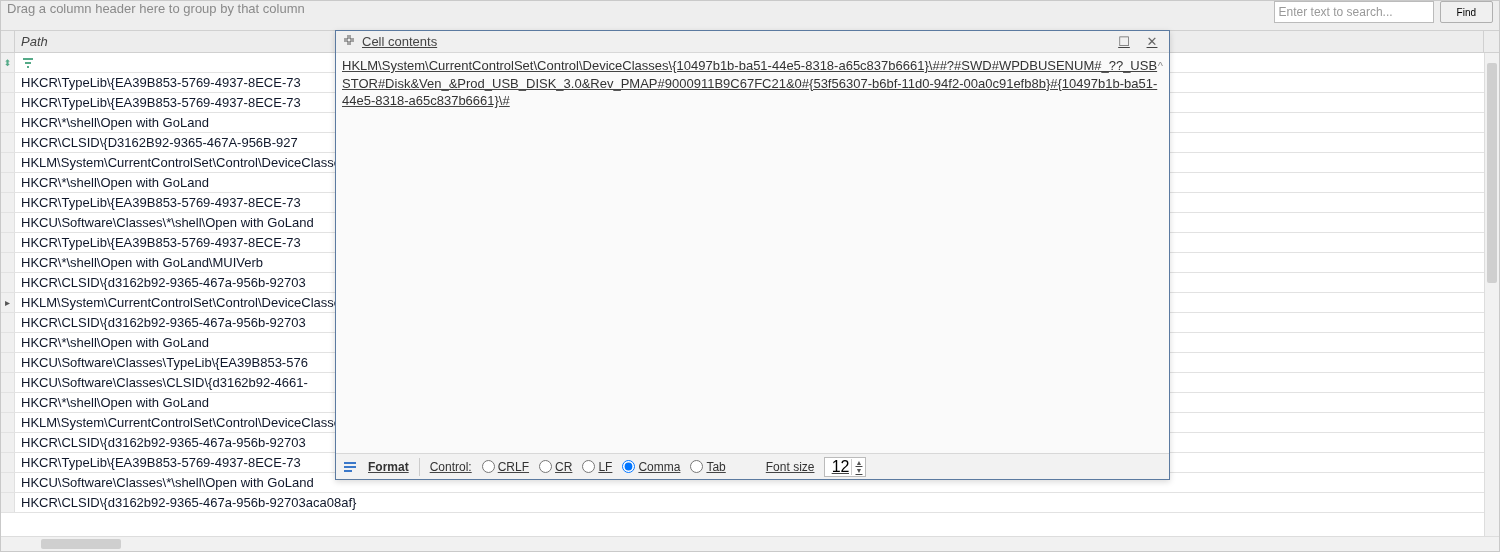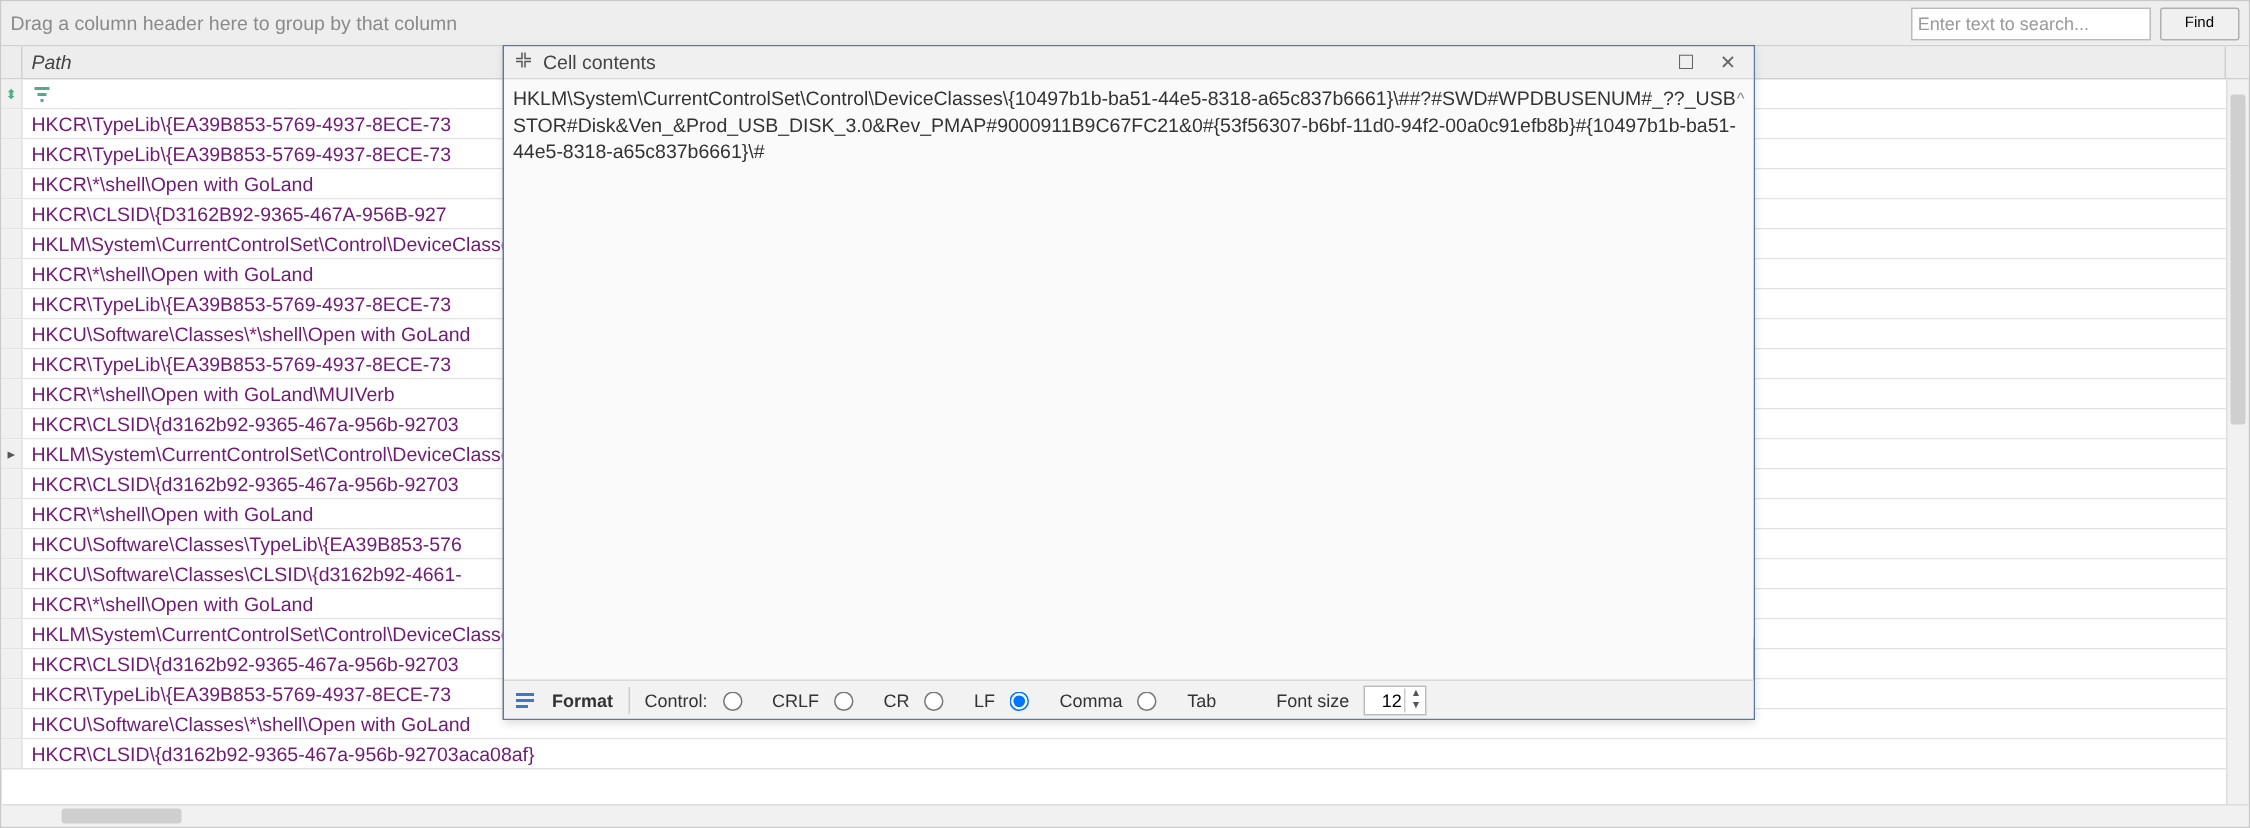--- a/index.html
+++ b/index.html
@@ -19,21 +19,21 @@
       border: 1px solid #c9c9c9;
       background: #fff;
       display: flex;
       flex-direction: column;
     }
     .topbar {
       height: 30px;
       background: #eeeeee;
       border-bottom: 1px solid #d0d0d0;
       display: flex;
-      align-items: center;
+      align-items: flex-start;
       justify-content: space-between;
       padding: 0 6px;
     }
     .group-hint {
       color: #8a8a8a;
     }
     .search-area {
       display: flex;
       align-items: center;
       gap: 6px;
@@ -114,21 +114,21 @@
     .row.filter .row-head { color: #5a8; }
     .row.active .row-head::before { content: "▸"; color:#555; font-size:10px; }
     .row .cell {
       flex: 1;
       padding: 1px 6px;
       white-space: nowrap;
       overflow: hidden;
       text-overflow: clip;
       display: flex;
       align-items: center;
-      color: #701a75;
+      color: #0f172a;
     }
     .row.filter .cell svg { margin-left: 0; }
     .vscroll {
       width: 15px;
       background: #f1f1f1;
       border-left: 1px solid #ddd;
       position: relative;
     }
     .vscroll .thumb {
       position: absolute;
@@ -157,20 +157,21 @@
       position: absolute;
       left: 335px;
       top: 30px;
       width: 835px;
       height: 450px;
       background: #fafafa;
       border: 1px solid #5b7aa0;
       box-shadow: 0 2px 6px rgba(0,0,0,0.15);
       display: flex;
       flex-direction: column;
+      text-decoration: underline;
     }
     .popup-title {
       height: 22px;
       display: flex;
       align-items: center;
       padding: 0 6px;
       background: #f0f0f0;
       border-bottom: 1px solid #d8d8d8;
       gap: 6px;
       color: #444;
@@ -214,42 +215,42 @@
       margin-top: 28px;
     }
     .popup-footer .fmt-icon {
       width: 16px; height: 16px;
       display: inline-flex;
       align-items: center;
       justify-content: center;
     }
     .popup-footer label {
       display: inline-flex;
-      align-items: flex-end;
-      gap: 20px;
+      align-items: flex-start;
+      gap: 3px;
     }
     .popup-footer .divider {
       width: 1px; height: 18px;
       background: #ccc;
     }
     .popup-footer input[type=radio] { margin: 0; }
     .popup-footer .spin {
       width: 42px;
       height: 20px;
       display: inline-flex;
       align-items: center;
       border: 1px solid #bbb;
       background: #fff;
     }
     .popup-footer .spin input {
       width: 26px;
       border: none;
       text-align: right;
       padding-right: 2px;
-      font-size: 12px;
+      font-size: 16px;
     }
     .popup-footer .spin .arrows {
       width: 14px;
       display: flex;
       flex-direction: column;
       border-left: 1px solid #ccc;
     }
     .popup-footer .spin .arrows span {
       font-size: 7px;
       line-height: 8px;

